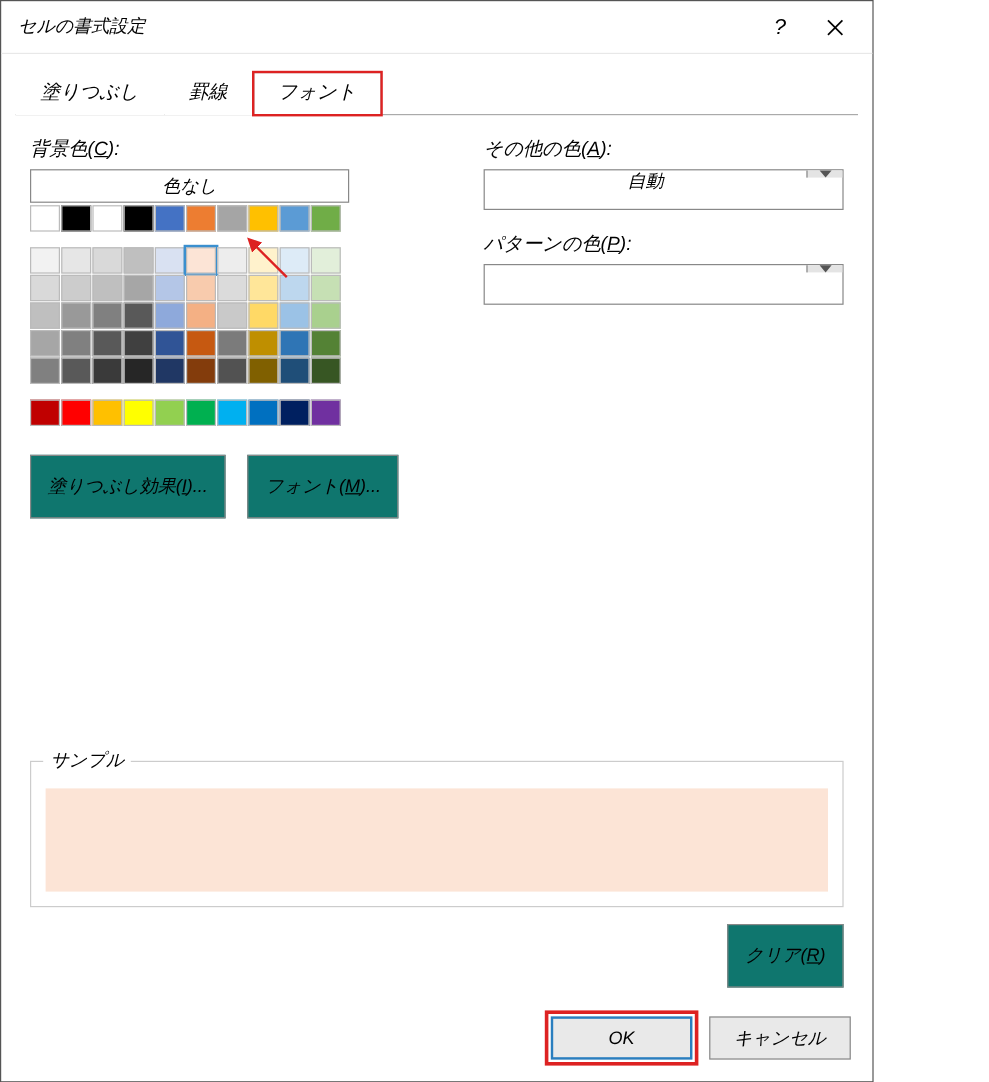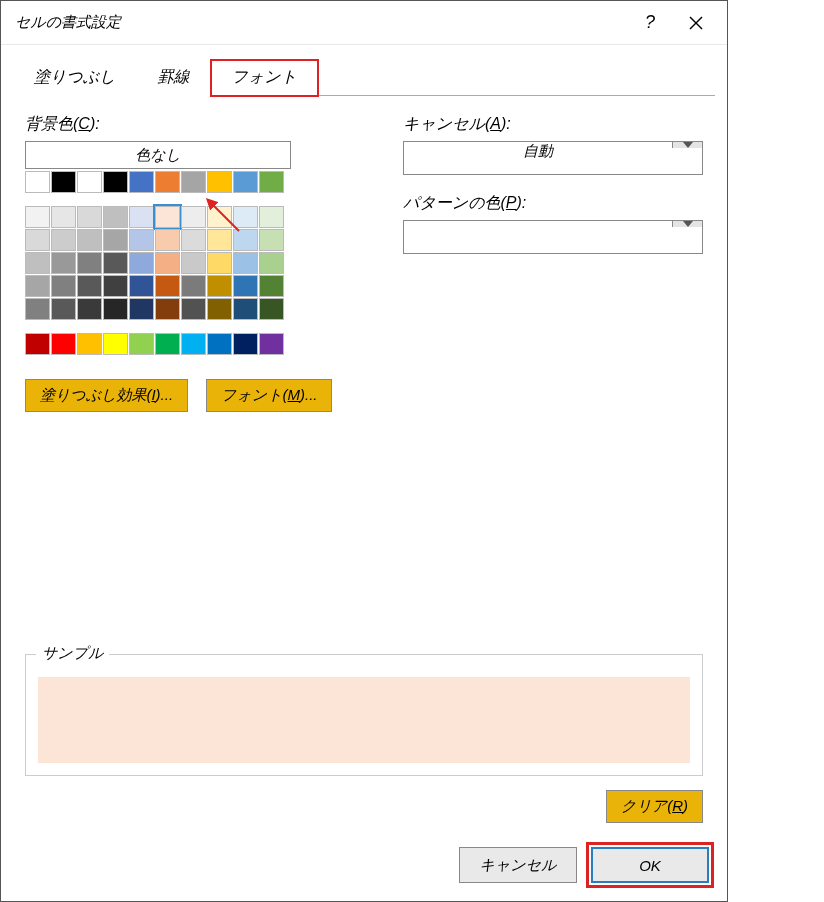--- a/index.html
+++ b/index.html
@@ -90,23 +90,23 @@
   }
   .sw.sel { outline: 2px solid #3a8fcf; outline-offset: 0; }
   .arrow-pointer {
     position: absolute;
     pointer-events: none;
   }
   .btnrow {
     display: flex; gap: 18px; margin-top: 24px;
   }
   .btn {
-    padding: 6px 14px;
+    padding: 16px 14px;
     border: 1px solid #888;
-    background: #eab308;
+    background: #0f766e;
     font-size: 15px;
     cursor: default;
   }
   .combo {
     display: flex;
     border: 1px solid #888;
     height: 34px;
     width: 300px;
     align-items: flex-start;
     margin-bottom: 18px;
@@ -298,21 +298,21 @@
             <span>塗りつぶし効果(</span><span class="u">I</span><span>)...</span>
           </div>
           <div class="btn">
             <span>フォント(</span><span class="u">M</span><span>)...</span>
           </div>
         </div>
       </div>
 
       <div class="right">
         <div class="lbl">
-          <span>キャンセル(</span><span class="u">A</span><span>):</span>
+          <span>その他の色(</span><span class="u">A</span><span>):</span>
         </div>
         <div class="combo">
           <div class="cval">自動</div>
           <div class="cbtn">
               <div class="chev"></div>
             </div>
         </div>
         <div class="lbl">
           <span>パターンの色(</span><span class="u">P</span><span>):</span>
         </div>
@@ -333,17 +333,17 @@
     </div>
 
     <div class="clear-row">
       <div class="btn">
         <span>クリア(</span><span class="u">R</span><span>)</span>
       </div>
     </div>
   </div>
 
   <div class="footer">
+    <div class="fbtn ok">OK</div>
     <div class="fbtn">キャンセル</div>
-    <div class="fbtn ok">OK</div>
   </div>
 
 </div>
 
 </body></html>

